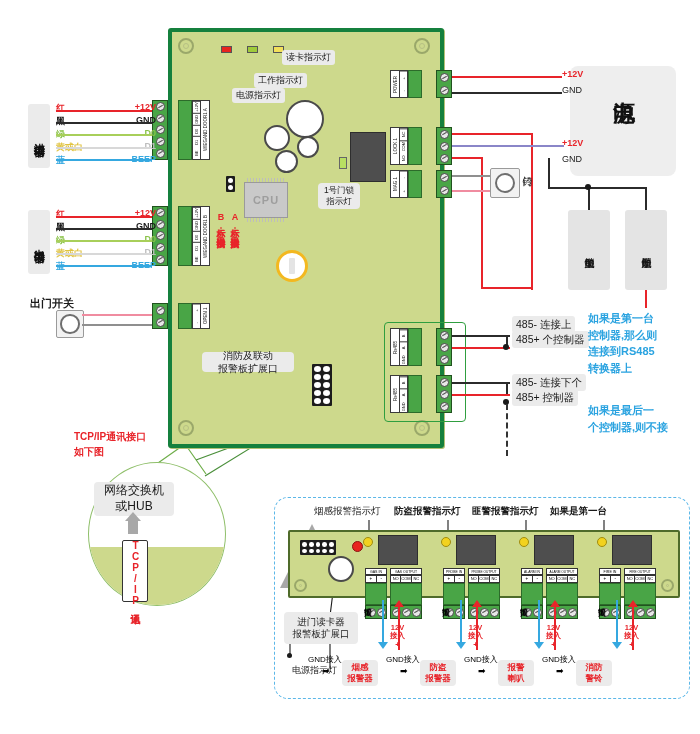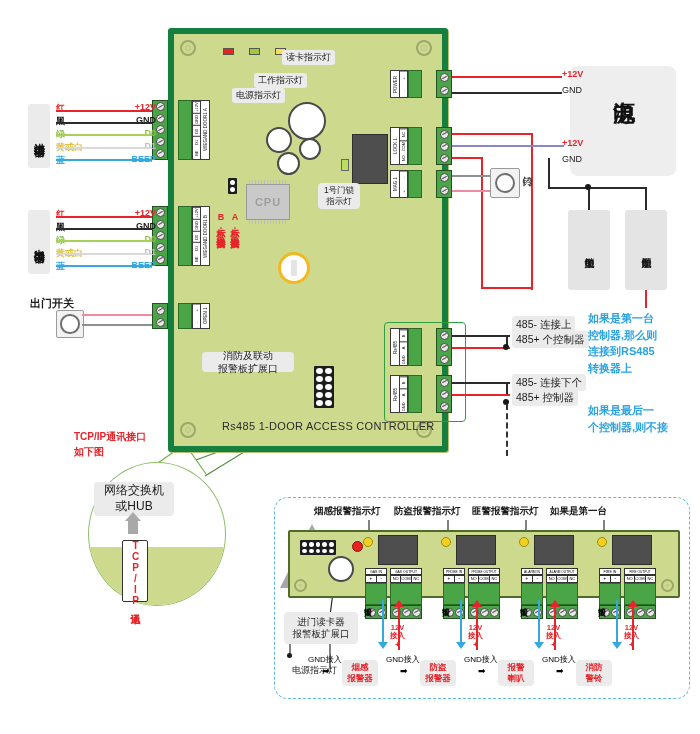--- a/index.html
+++ b/index.html
@@ -1,21 +1,21 @@
 <!DOCTYPE html>
 <html><head>
 <meta charset="utf-8">
 <style>
   html,body{margin:0;padding:0;background:#ffffff;}
   body{width:700px;height:734px;position:relative;overflow:hidden;
        font-family:"Liberation Sans","DejaVu Sans",sans-serif;}
   .abs{position:absolute;}
   
   #main-board{left:168px;top:28px;width:268px;height:412px;
-     background:#cdd98c;border:6px solid #15803d;border-radius:3px;
+     background:#cdd98c;border:4px solid #15803d;border-radius:3px;
      box-shadow:1px 1px 0 #b3c074;}
   .screw{position:absolute;width:16px;height:16px;border-radius:50%;
      background:#cdd98c;border:2px solid #9aa86a;box-sizing:border-box;}
   .screw:after{content:"";position:absolute;left:3px;top:3px;right:3px;bottom:3px;
      border-radius:50%;border:1px solid #b7c184;}
   
   .led{position:absolute;width:11px;height:7px;border:1px solid #555;box-sizing:border-box;}
   .led-red{background:#e8241f;}
   .led-grn{background:#9fcb3b;}
   .led-yel{background:#f2e05a;}
@@ -165,21 +165,20 @@
       <b></b>
       <b></b>
       <b></b>
       <b></b>
       <b></b>
       <b></b>
       <b></b>
       <b></b>
   </div>
 
-  <div class="ann" style="left:48px;bottom:14px;font-size:11px;color:#2c2c2c;letter-spacing:.3px;">Rs485 1-DOOR ACCESS CONTROLLER</div>
 </div>
 
 <div class="chiplbl" style="left:232px;top:88px;">电源指示灯</div>
 <div class="chiplbl" style="left:254px;top:73px;">工作指示灯</div>
 <div class="chiplbl" style="left:282px;top:50px;">读卡指示灯</div>
 <div class="chipbox" style="left:318px;top:183px;width:42px;height:26px;font-size:8.5px;">
     <span>1号门锁</span>
     <span>指示灯</span>
   </div>
 
@@ -460,21 +459,21 @@
       <b></b>
       <b></b>
       <b></b>
       <b></b>
       <b></b>
   </div>
   <div class="abs" style="left:62px;top:9px;width:9px;height:9px;border-radius:50%;background:#e8241f;border:1px solid #8a1410;"></div>
   <div class="cap" style="left:38px;top:24px;width:22px;height:22px;"></div>
 </div>
 
-<div class="ann" style="left:314px;top:505px;font-size:9.5px;font-weight:bold;">烟感报警指示灯</div>
+<div class="ann" style="left:314px;top:505px;font-size:9.5px;font-weight:normal;">烟感报警指示灯</div>
 <div class="ann" style="left:394px;top:505px;font-size:9.5px;font-weight:bold;">防盗报警指示灯</div>
 <div class="ann" style="left:472px;top:505px;font-size:9.5px;font-weight:bold;">匪警报警指示灯</div>
 <div class="ann" style="left:550px;top:505px;font-size:9.5px;font-weight:bold;">如果是第一台</div>
 
 <div class="abs" style="left:366px;top:536px;">
   <div class="abs" style="left:-3px;top:1px;width:8px;height:8px;border-radius:50%;background:#f2d21f;border:1px solid #a08c10;"></div>
   <div class="chip" style="left:12px;top:-1px;width:38px;height:28px;"></div>
   <div class="tb" style="left:-1px;top:32px;flex-direction:column;width:22px;">
     <div class="abs" style="left:0;top:0;width:22px;height:7px;background:#fff;border:1px solid #333;box-sizing:border-box;font-size:3.6px;text-align:center;line-height:6px;">GAS IN</div>
     <div class="abs" style="left:0;top:7px;width:22px;height:8px;display:flex;">

